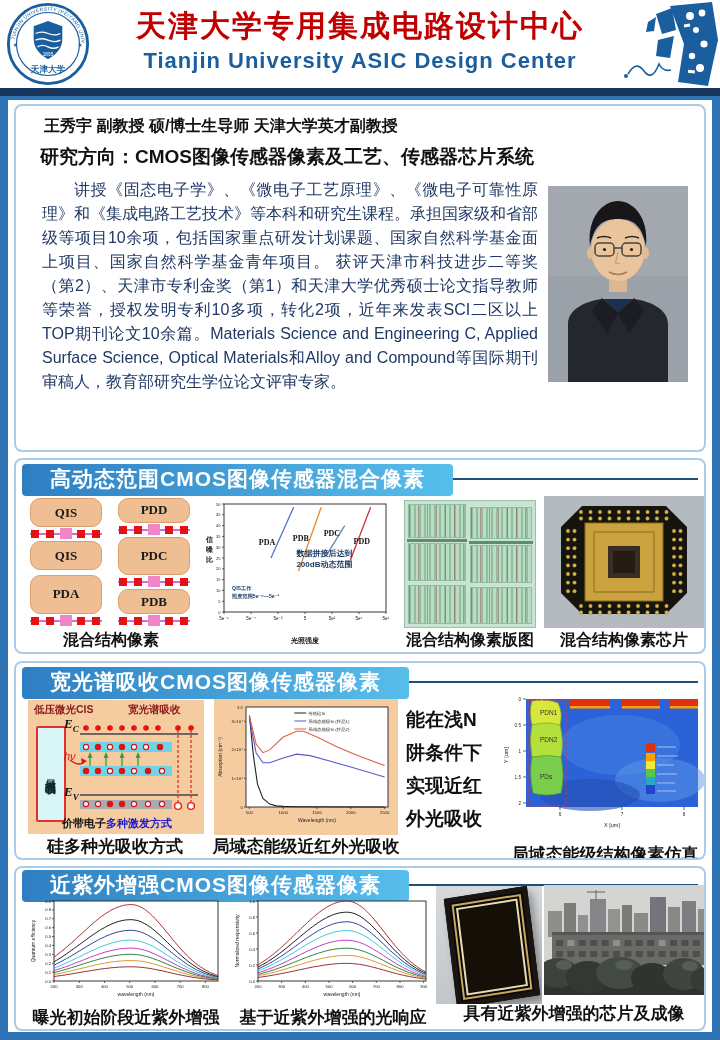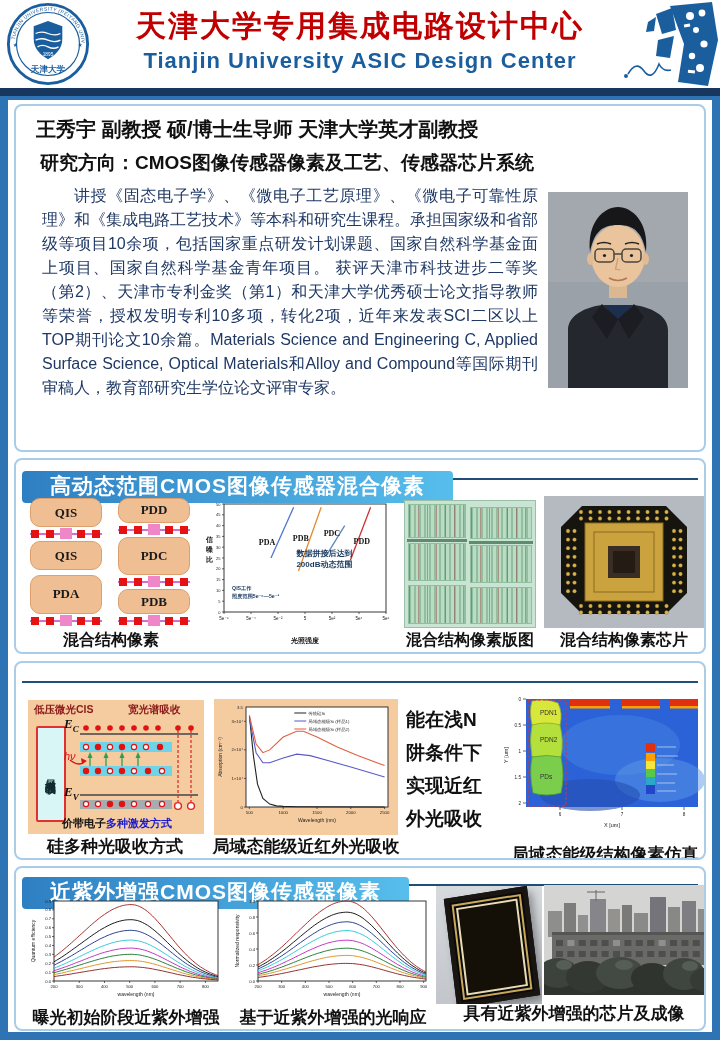--- a/index.html
+++ b/index.html
@@ -12,30 +12,30 @@
   .title-cn{font-size:30px;font-weight:bold;letter-spacing:2px;color:#C00000;line-height:40px;text-align:center;}
   .title-en{font-size:22px;font-weight:bold;color:#1B5E9E;line-height:30px;letter-spacing:1px;}
   .decor{position:absolute;right:0;top:0;width:120px;height:88px;}
   .navybar{position:absolute;left:0;top:88px;width:720px;height:8px;background:#17375E;}
   
   .frame{position:absolute;left:0;top:96px;width:720px;height:944px;background:#2E74B5;}
   .inner{position:absolute;left:8px;top:100px;width:704px;height:932px;background:#fff;}
   .panel{position:absolute;background:#fff;border:2px solid #A9CCE9;border-radius:8px;box-sizing:border-box;overflow:hidden;}
   
   #bio{left:14px;top:104px;width:692px;height:348px;}
-  .name-line{margin:10px 12px 0 20px;font-size:20px;font-weight:bold;color:#111;}
+  .name-line{margin:10px 12px 0 28px;font-size:16px;font-weight:bold;color:#111;}
   .research-line{margin:7px 0 0 24px;font-size:19px;font-weight:bold;color:#111;}
   .bio-wrap{margin:4px 14px 0 18px;font-size:16px;line-height:1.5;color:#1F3864;text-align:justify;}
   .bio-wrap p{margin:8px;text-indent:2em;}
   .photo{float:right;width:140px;height:196px;margin:8px 2px 4px 10px;}
   
   .sec-rule{position:absolute;left:6px;right:6px;border-top:2px solid #1F4E79;}
   .sec-bar{position:absolute;left:6px;height:32px;line-height:30px;padding:0 28px;border-radius:4px;
            background:linear-gradient(90deg,#2E7FC2,#57BEEC);color:#fff;font-size:21px;font-weight:bold;
-           letter-spacing:1px;white-space:nowrap;margin-top:7px;}
+           letter-spacing:1px;white-space:nowrap;}
   #sec1{left:14px;top:458px;width:692px;height:196px;}
   #sec2{left:14px;top:661px;width:692px;height:199px;}
   #sec3{left:14px;top:866px;width:692px;height:165px;}
   .cap{position:absolute;text-align:center;font-weight:bold;color:#111;}
   
   .pixd{position:absolute;left:14px;top:38px;width:162px;height:130px;}
   .pcol{position:absolute;top:0;width:72px;height:130px;display:flex;flex-direction:column;}
   .pblk{background:#F0BE93;border:1px solid #dd9f6d;border-radius:10px;display:flex;align-items:center;
         justify-content:center;font-family:"Liberation Serif","DejaVu Serif",serif;font-weight:bold;
         font-size:13px;color:#1a1a1a;}
@@ -351,20 +351,21 @@
       <circle cx="24" cy="95.19999999999999" r="1.9" fill="#d8b44a" stroke="#7a601c" stroke-width="0.3"></circle>
       <circle cx="30.5" cy="95.19999999999999" r="1.9" fill="#d8b44a" stroke="#7a601c" stroke-width="0.3"></circle>
       <circle cx="130" cy="95.19999999999999" r="1.9" fill="#d8b44a" stroke="#7a601c" stroke-width="0.3"></circle>
       <circle cx="136.5" cy="95.19999999999999" r="1.9" fill="#d8b44a" stroke="#7a601c" stroke-width="0.3"></circle>
     </svg>
   <div class="cap" style="left:524px;width:168px;top:170px;font-size:16px">混合结构像素芯片</div>
 </div>
 
 <div class="panel" id="sec2">
   <div class="sec-rule" style="top:18px"></div>
+  <div class="sec-bar" style="top:4px">宽光谱吸收CMOS图像传感器像素</div>
 
   <div class="band">
     <div class="t" style="left:6px;top:3px">低压微光CIS</div>
     <div class="t" style="left:100px;top:3px">宽光谱吸收</div>
     <div class="vbox">
       <div class="vtxt">局域态光吸收</div>
     </div>
     <svg style="position:absolute;left:0;top:0" width="176" height="134" viewBox="0 0 176 134">
       <line x1="52" y1="34" x2="170" y2="34" stroke="#444" stroke-width="1.4"></line>
       <line x1="52" y1="95" x2="170" y2="95" stroke="#444" stroke-width="1.4"></line>

